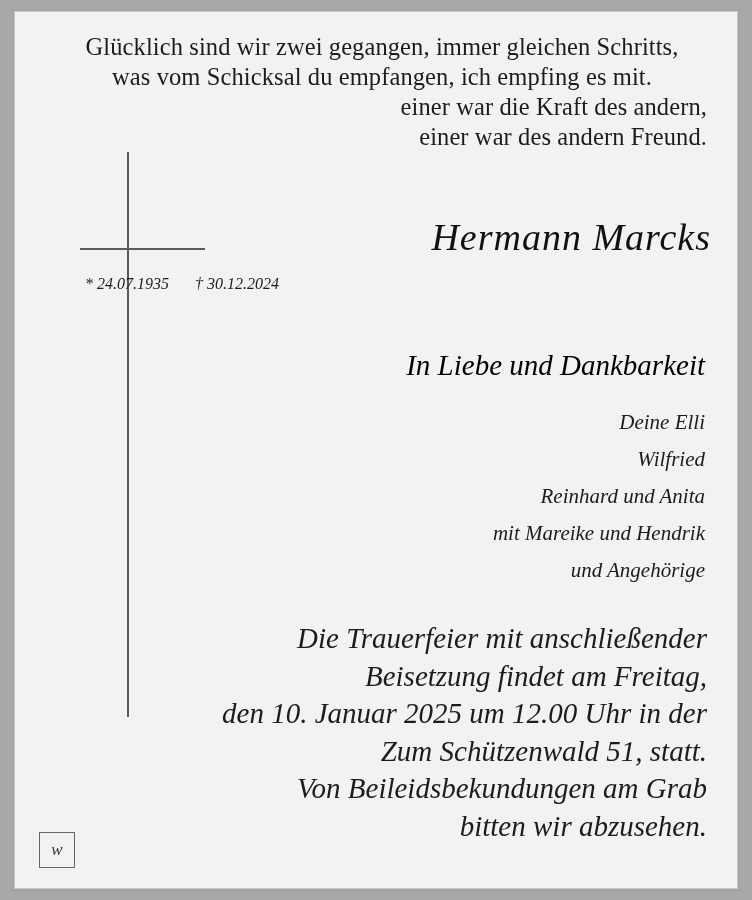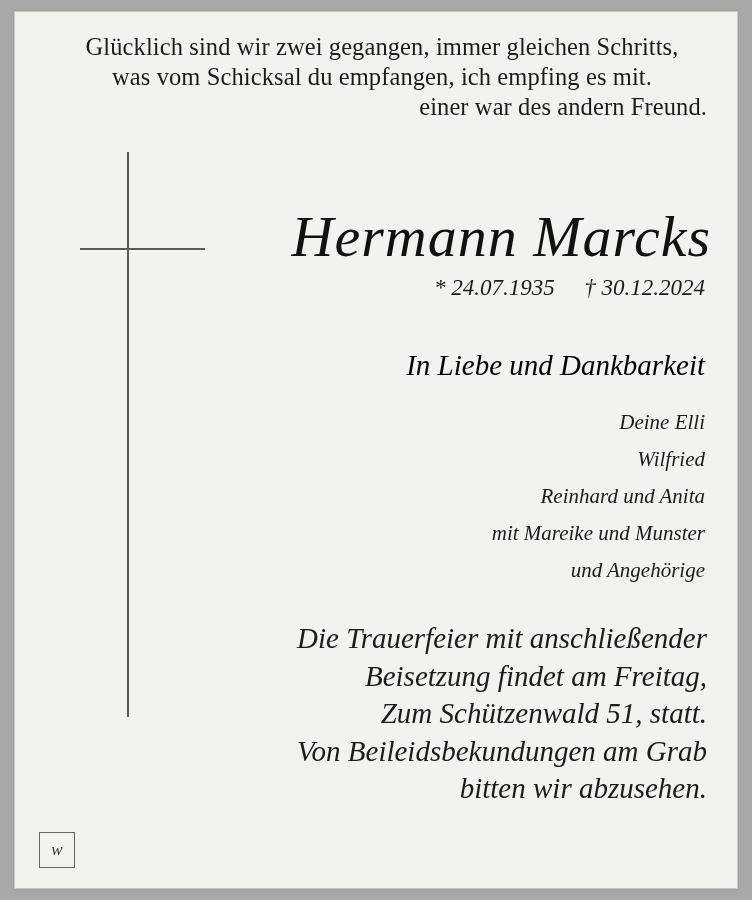--- a/index.html
+++ b/index.html
@@ -72,35 +72,34 @@
   #poem .l0, #poem .l1 { text-align: center; }
 
   
   #name {
     position: absolute;
     right: 26px;
     top: 192px;
     width: 620px;
     text-align: right;
     font-style: italic;
-    font-size: 58px;
+    font-size: 38px;
     line-height: 66px;
     color: #111;
     letter-spacing: 1px;
   }
 
   
   #dates {
     position: absolute;
     right: 32px;
     top: 263px;
     width: 620px;
-    text-align: right;
-    font-style: italic;
-    font-size: 23px;
+    font-style: italic;
+    font-size: 16px;
     color: #1c1c1c;
   }
   #dates .sep { display: inline-block; width: 18px; }
 
   
   #dedication {
     position: absolute;
     right: 32px;
     top: 335px;
     width: 640px;
@@ -162,46 +161,48 @@
   <div class="inner">
 
     <div id="cross">
       <div class="vbar"></div>
       <div class="hbar"></div>
     </div>
 
     <div id="poem">
       <div class="line l0">Glücklich sind wir zwei gegangen, immer gleichen Schritts,</div>
       <div class="line l1">was vom Schicksal du empfangen, ich empfing es mit.</div>
+      <div class="line">einer war die Kraft des andern,</div>
       <div class="line">einer war des andern Freund.</div>
     </div>
 
     <div id="name">Hermann Marcks</div>
 
     <div id="dates">
       <span>*</span>
       <span>24.07.1935</span>
       <span class="sep"></span>
       <span>†</span>
       <span>30.12.2024</span>
     </div>
 
     <div id="dedication">In Liebe und Dankbarkeit</div>
 
     <div id="family">
       <div>Deine Elli</div>
       <div>Wilfried</div>
       <div>Reinhard und Anita</div>
-      <div>mit Mareike und Munster</div>
+      <div>mit Mareike und Hendrik</div>
       <div>und Angehörige</div>
     </div>
 
     <div id="service">
       <div>Die Trauerfeier mit anschließender</div>
       <div>Beisetzung findet am Freitag,</div>
+      <div>den 10. Januar 2025 um 12.00 Uhr in der</div>
       <div>Zum Schützenwald 51, statt.</div>
       <div>Von Beileidsbekundungen am Grab</div>
       <div>bitten wir abzusehen.</div>
     </div>
 
     <div id="logo">w</div>
 
   </div>
 </div>
 

